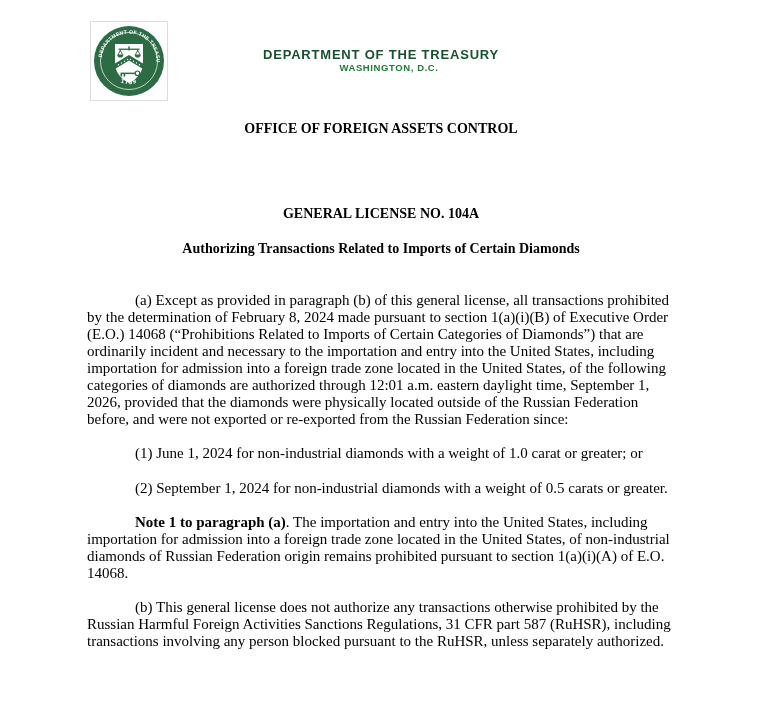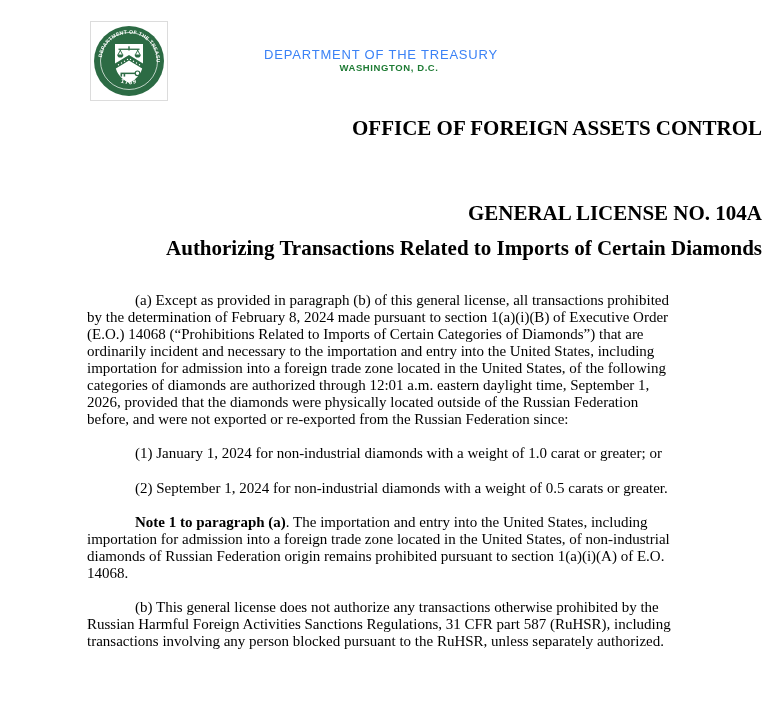--- a/index.html
+++ b/index.html
@@ -17,36 +17,36 @@
     width:78px;height:80px;
     background:#ffffff;
     border:1px solid #dcdcdc;
     box-sizing:border-box;
     display:flex;align-items:center;justify-content:center;
   }
   .dept-line{
     position:absolute;left:0;top:47px;width:100%;
     text-align:center;
     font-family:"Liberation Sans", sans-serif;
-    font-weight:normal;font-size:13px;letter-spacing:0.8px;
-    color:#3b82f6;
+    font-weight:bold;font-size:13px;letter-spacing:0.8px;
+    color:#14532d;
   }
   .city-line{
     position:absolute;left:0;top:62px;width:100%;
     text-align:center;
     font-family:"Liberation Sans", sans-serif;
     font-weight:bold;font-size:9.5px;letter-spacing:0.6px;
     color:#1e7b34;
     padding-left:8px;
   }
   
   .heading{
     position:absolute;left:0;width:100%;
-    text-align:right;font-weight:bold;
-    font-size:21px;line-height:17.3px;
+    text-align:center;font-weight:bold;
+    font-size:14px;line-height:17.3px;
   }
   .h-office{top:120px;}
   .h-reg{top:154px;}
   .h-license{top:205px;}
   .h-subject{top:240px;}
   
   .body-text{
     position:absolute;left:87px;top:292px;width:592px;
     font-size:15px;line-height:17px;
     text-align:left;
@@ -118,19 +118,19 @@
 
 
   <div class="heading h-license">GENERAL LICENSE NO. 104A</div>
 
   <div class="heading h-subject">
     <div>Authorizing Transactions Related to Imports of Certain Diamonds</div>
   </div>
 
   <div class="body-text">
     <p>(a) Except as provided in paragraph (b) of this general license, all transactions prohibited by the determination of February 8, 2024 made pursuant to section 1(a)(i)(B) of Executive Order (E.O.) 14068 (“Prohibitions Related to Imports of Certain Categories of Diamonds”) that are ordinarily incident and necessary to the importation and entry into the United States, including importation for admission into a foreign trade zone located in the United States, of the following categories of diamonds are authorized through 12:01 a.m. eastern daylight time, September 1, 2026, provided that the diamonds were physically located outside of the Russian Federation before, and were not exported or re-exported from the Russian Federation since:</p>
-    <p>(1) January 1, 2024 for non-industrial diamonds with a weight of 1.0 carat or greater; or</p>
+    <p>(1) June 1, 2024 for non-industrial diamonds with a weight of 1.0 carat or greater; or</p>
     <p>(2) September 1, 2024 for non-industrial diamonds with a weight of 0.5 carats or greater.</p>
     <p><b>Note 1 to paragraph (a)</b><span>.  The importation and entry into the United States, including importation for admission into a foreign trade zone located in the United States, of non-industrial diamonds of Russian Federation origin remains prohibited pursuant to section 1(a)(i)(A) of E.O. 14068.</span></p>
     <p>(b) This general license does not authorize any transactions otherwise prohibited by the Russian Harmful Foreign Activities Sanctions Regulations, 31 CFR part 587 (RuHSR), including transactions involving any person blocked pursuant to the RuHSR, unless separately authorized.</p>
   </div>
 
 </div>
 
 </body></html>

